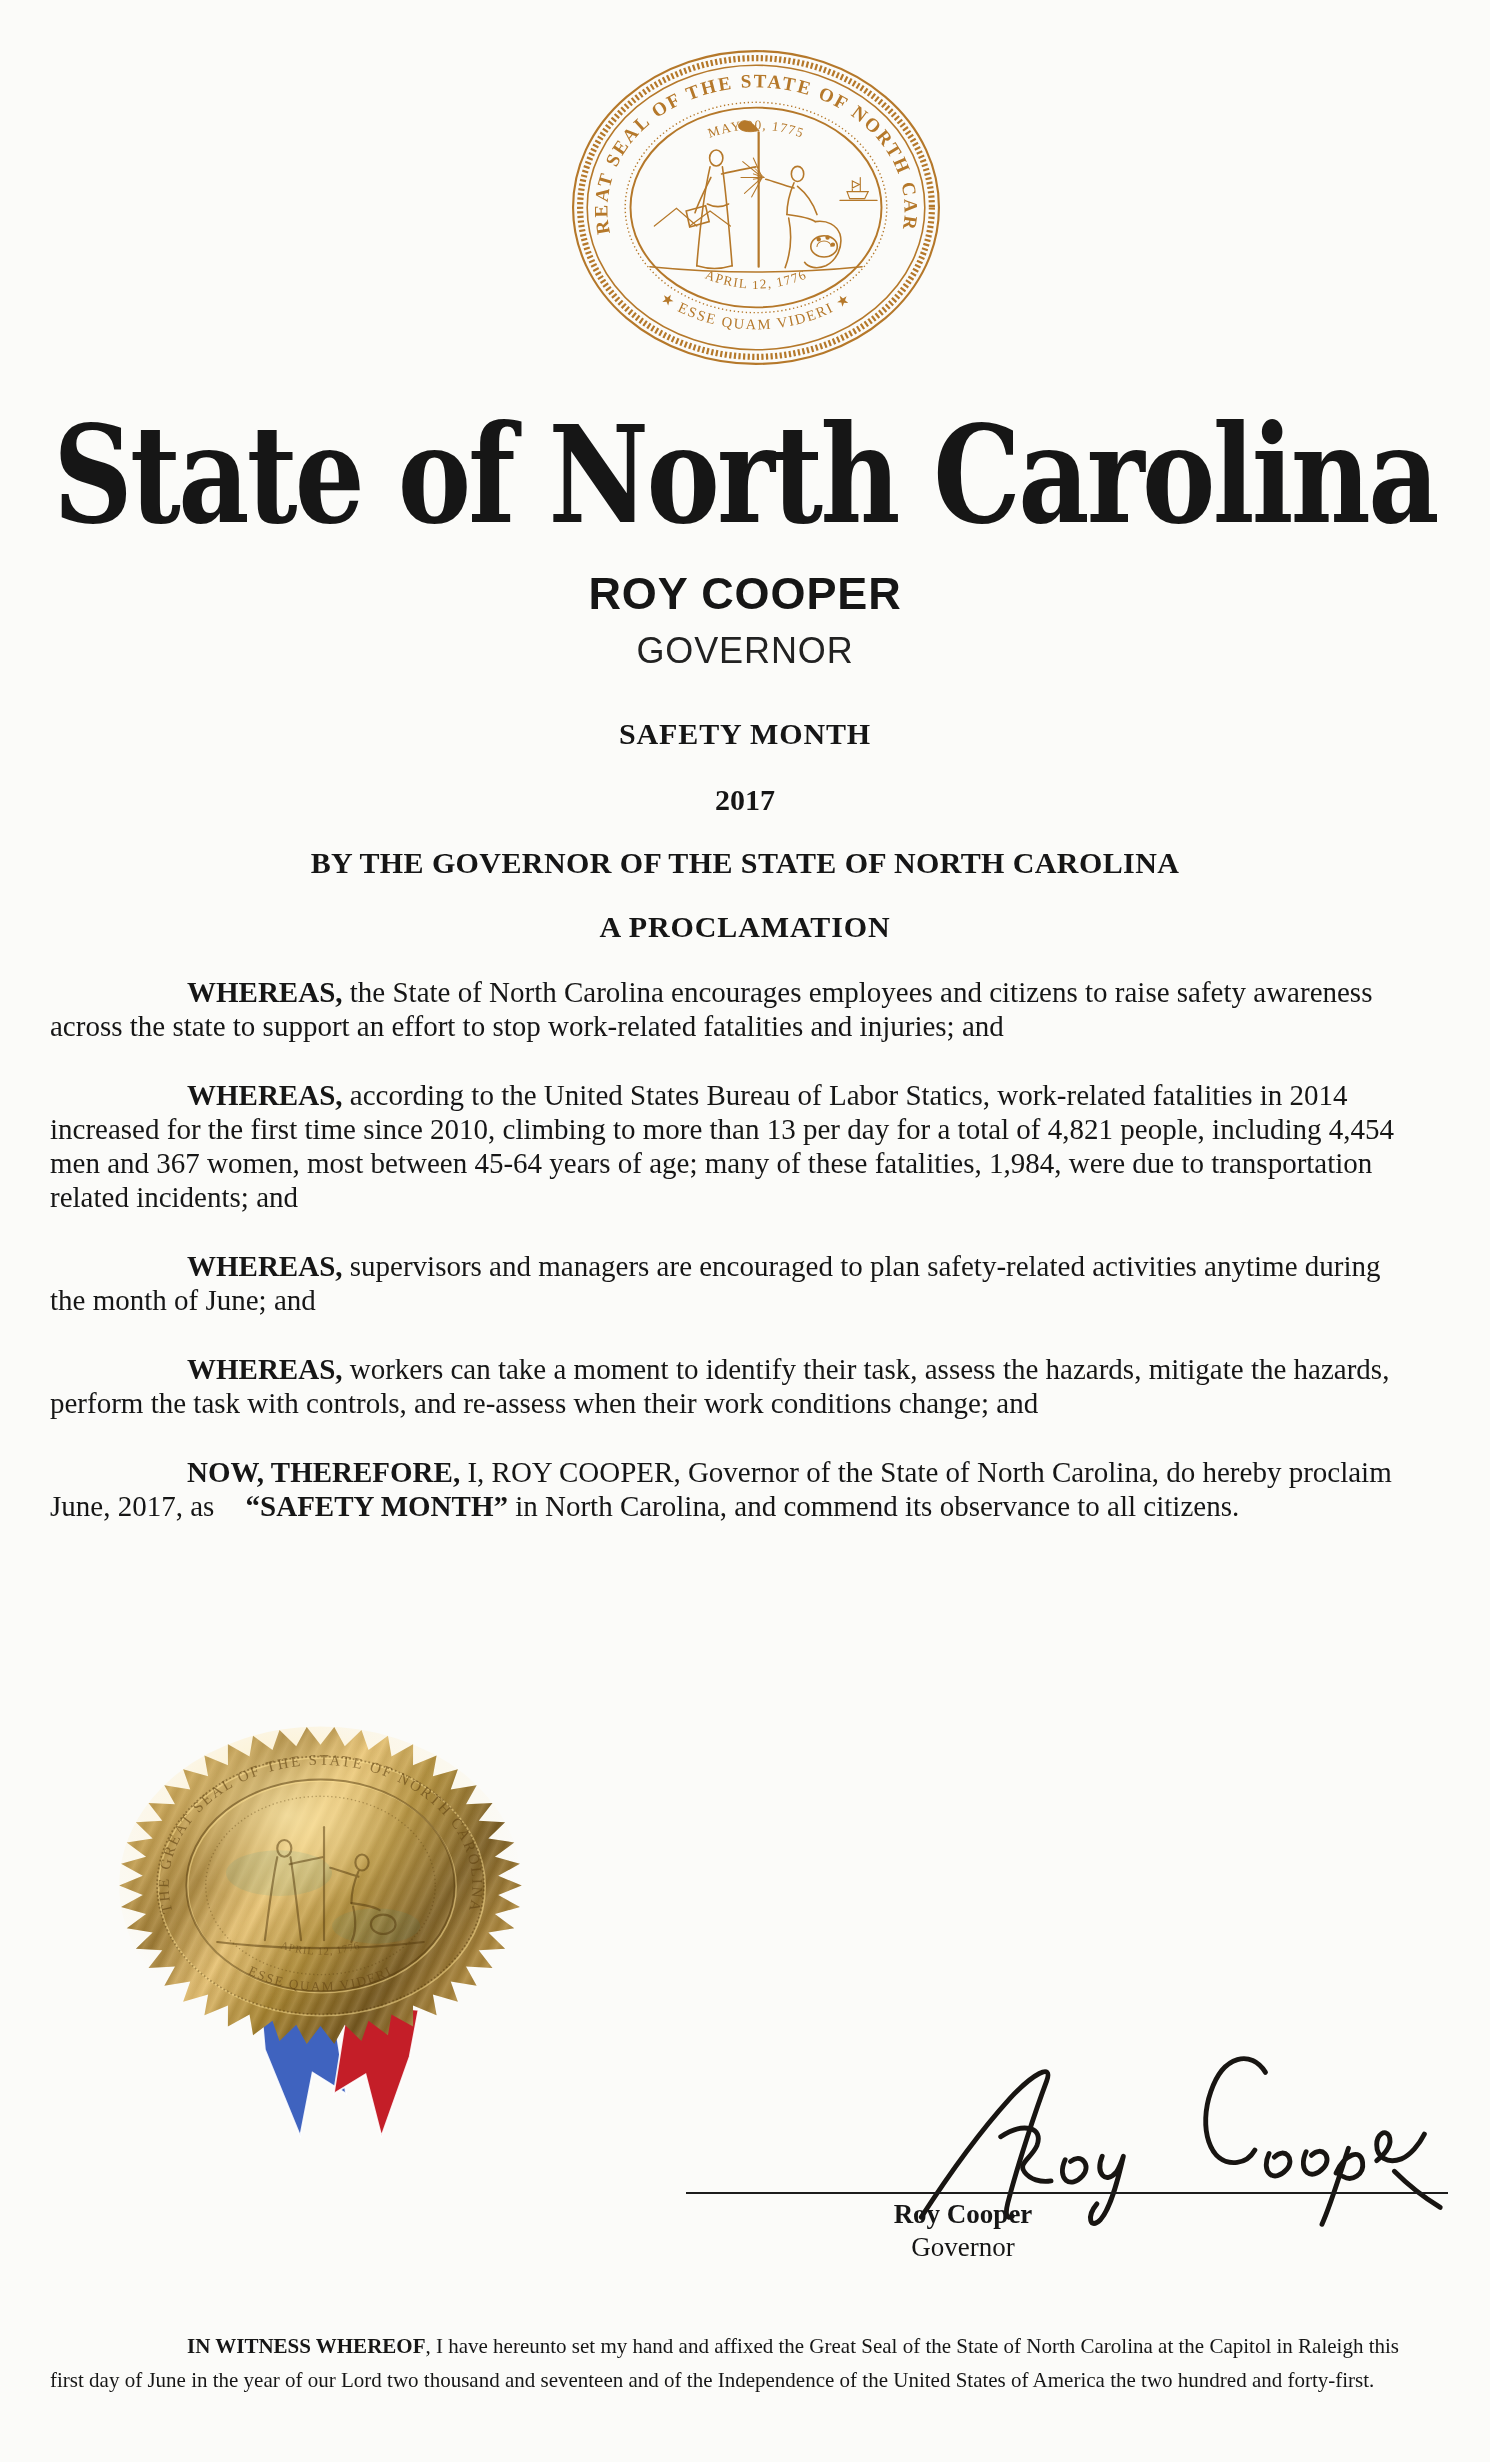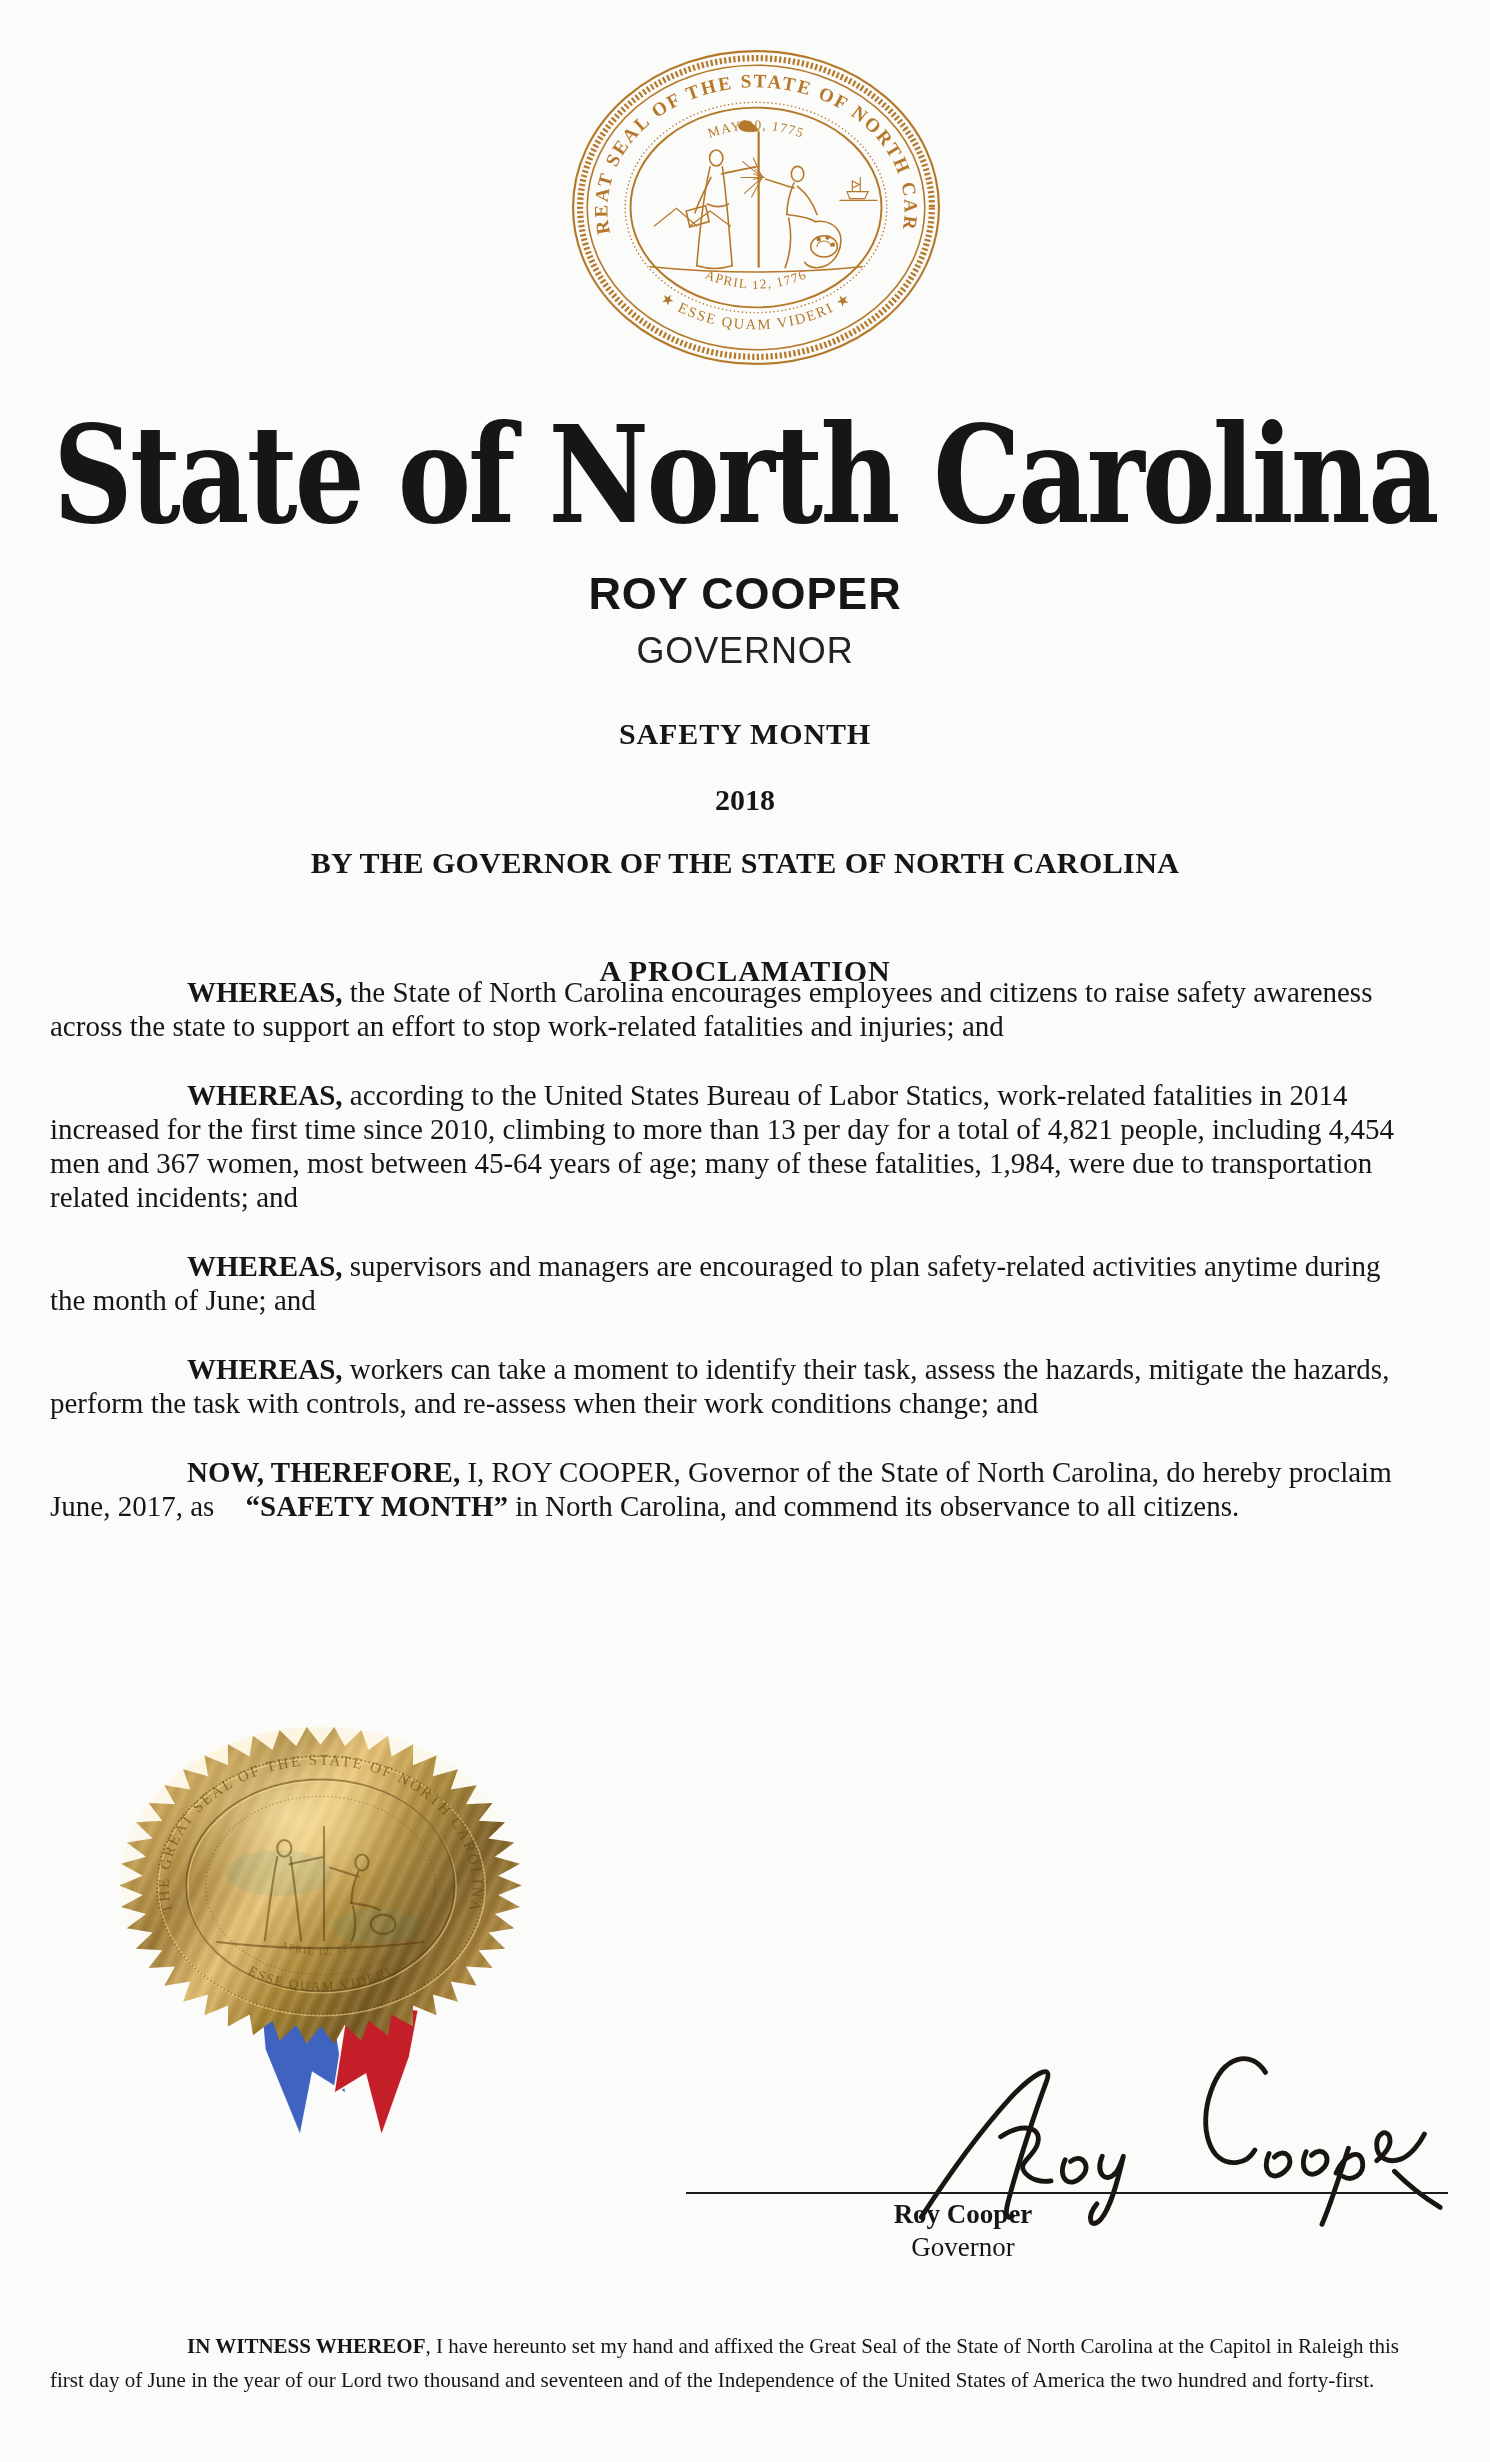--- a/index.html
+++ b/index.html
@@ -47,21 +47,21 @@
   .gov-title{
     left:0;top:630px;width:1490px;text-align:center;
     font-family:"Liberation Sans", sans-serif;
     font-size:36px;letter-spacing:0.9px;color:#222;
   }
   
   .doc-title{left:0;width:1490px;text-align:center;font-weight:bold;font-size:30px;}
   #title-month{top:717px;letter-spacing:0.9px;}
   #title-year{top:783px;}
   #title-by{top:846px;letter-spacing:0.4px;}
-  #title-proc{top:910px;letter-spacing:0.9px;margin-top:44px;}
+  #title-proc{top:910px;letter-spacing:0.9px;}
   
   .body-text{left:50px;top:975px;width:1358px;font-size:29px;line-height:34px;}
   .body-text p{margin:0 0 35px 0;text-indent:113px;}
   .witness{left:50px;top:2329px;width:1358px;font-size:21px;line-height:34px;}
   .witness p{margin:0;text-indent:113px;}
   b{font-weight:bold;margin-left:24px;}
   
   #foil-seal{left:111px;top:1723px;width:419px;height:422px;}
   #foil-seal text{font-family:"Liberation Serif",serif;}
   #foil-seal .ring{font-size:17px;letter-spacing:2.5px;fill:rgba(96,66,18,.62);}
@@ -131,21 +131,21 @@
     <circle cx="303" cy="227" r="1.6" fill="#b5782a"></circle>
     <path d="M 319,167 L 343,167 L 339,175 L 322,175 Z M 325,155 L 325,167 M 334,151 L 334,167 M 325,155 L 333,159 L 325,163 Z M 311,177 L 353,177" stroke-width="1.3"></path>
   </g>
 </svg>
 
 <div class="abs state-heading">State of North Carolina</div>
 <div class="abs gov-name">ROY COOPER</div>
 <div class="abs gov-title">GOVERNOR</div>
 
 <div id="title-month" class="abs doc-title">SAFETY MONTH</div>
-<div id="title-year" class="abs doc-title">2018</div>
+<div id="title-year" class="abs doc-title">2017</div>
 <div id="title-by" class="abs doc-title">BY THE GOVERNOR OF THE STATE OF NORTH CAROLINA</div>
 <div id="title-proc" class="abs doc-title">A PROCLAMATION</div>
 
 <div class="abs body-text">
   <p><b>WHEREAS,</b><span> the State of North Carolina encourages employees and citizens to raise safety awareness across the state to support an effort to stop work-related fatalities and injuries; and</span></p>
   <p><b>WHEREAS,</b><span> according to the United States Bureau of Labor Statics, work-related fatalities in 2014 increased for the first time since 2010, climbing to more than 13 per day for a total of 4,821 people, including 4,454 men and 367 women, most between 45-64 years of age; many of these fatalities, 1,984, were due to transportation related incidents; and</span></p>
   <p><b>WHEREAS,</b><span> supervisors and managers are encouraged to plan safety-related activities anytime during the month of June; and</span></p>
   <p><b>WHEREAS,</b><span> workers can take a moment to identify their task, assess the hazards, mitigate the hazards, perform the task with controls, and re-assess when their work conditions change; and</span></p>
   <p><b>NOW, THEREFORE,</b><span> I, ROY COOPER, Governor of the State of North Carolina, do hereby proclaim June, 2017, as </span><b>“SAFETY MONTH”</b><span> in North Carolina, and commend its observance to all citizens.</span></p>
 </div>

